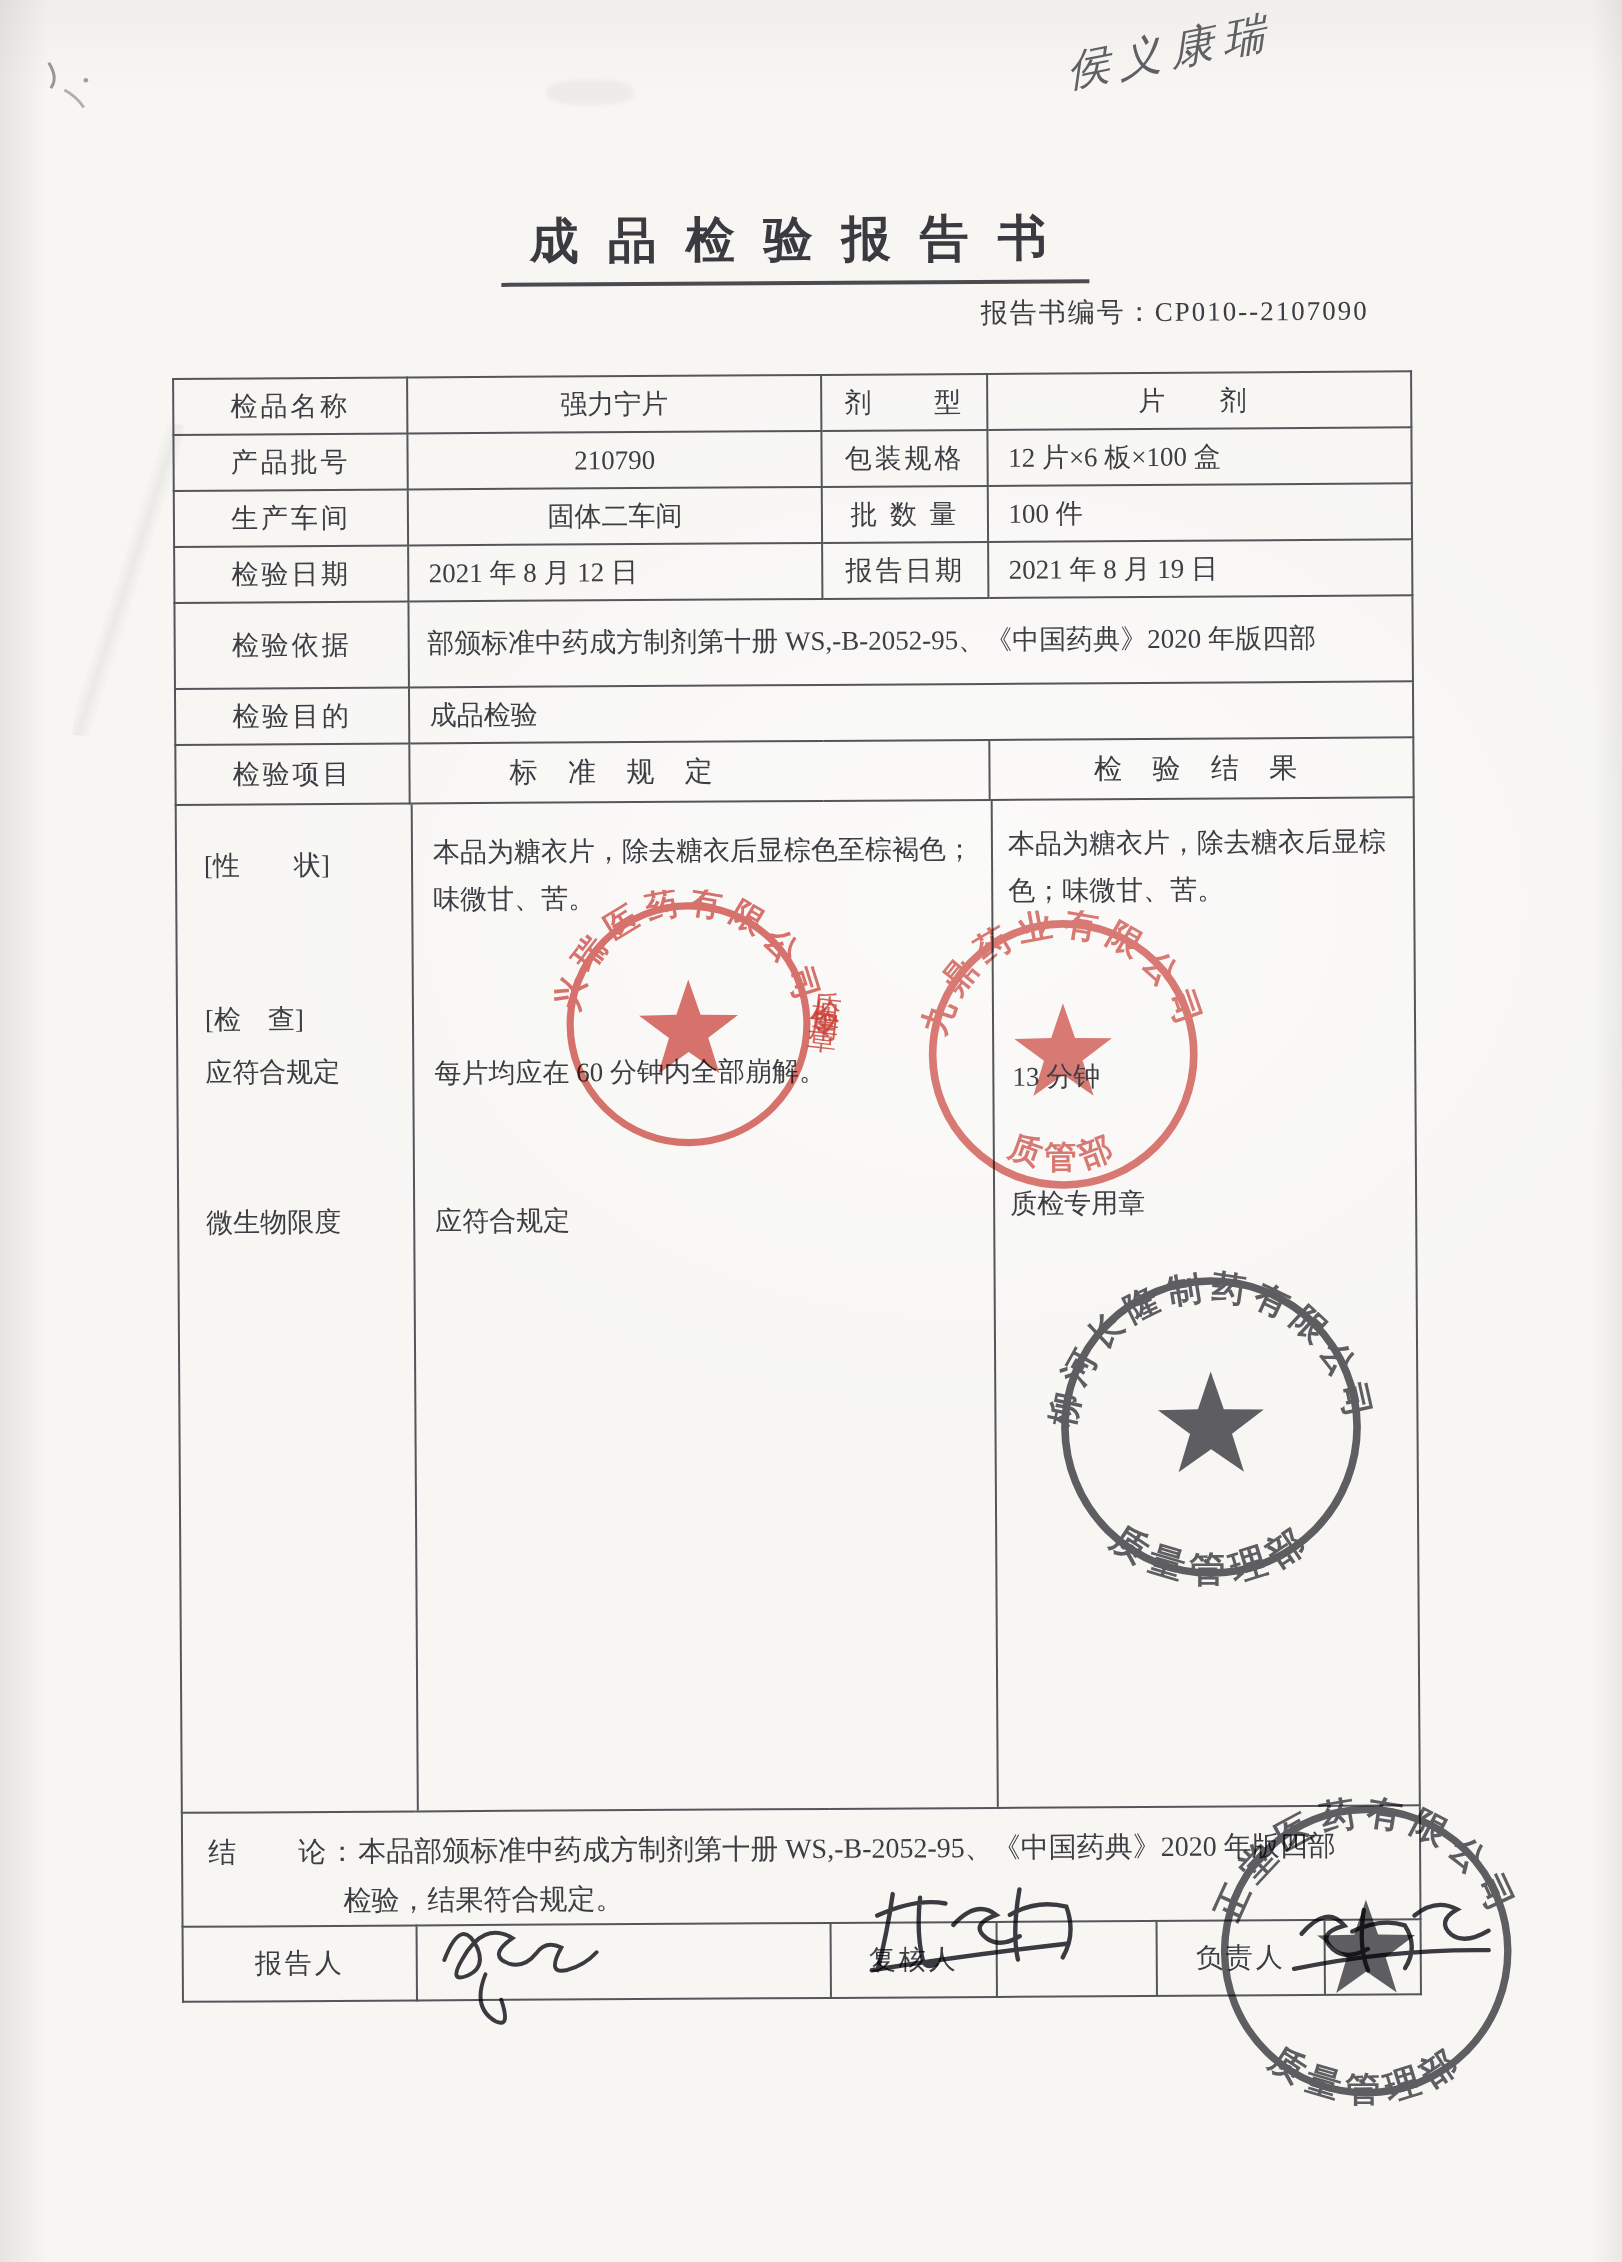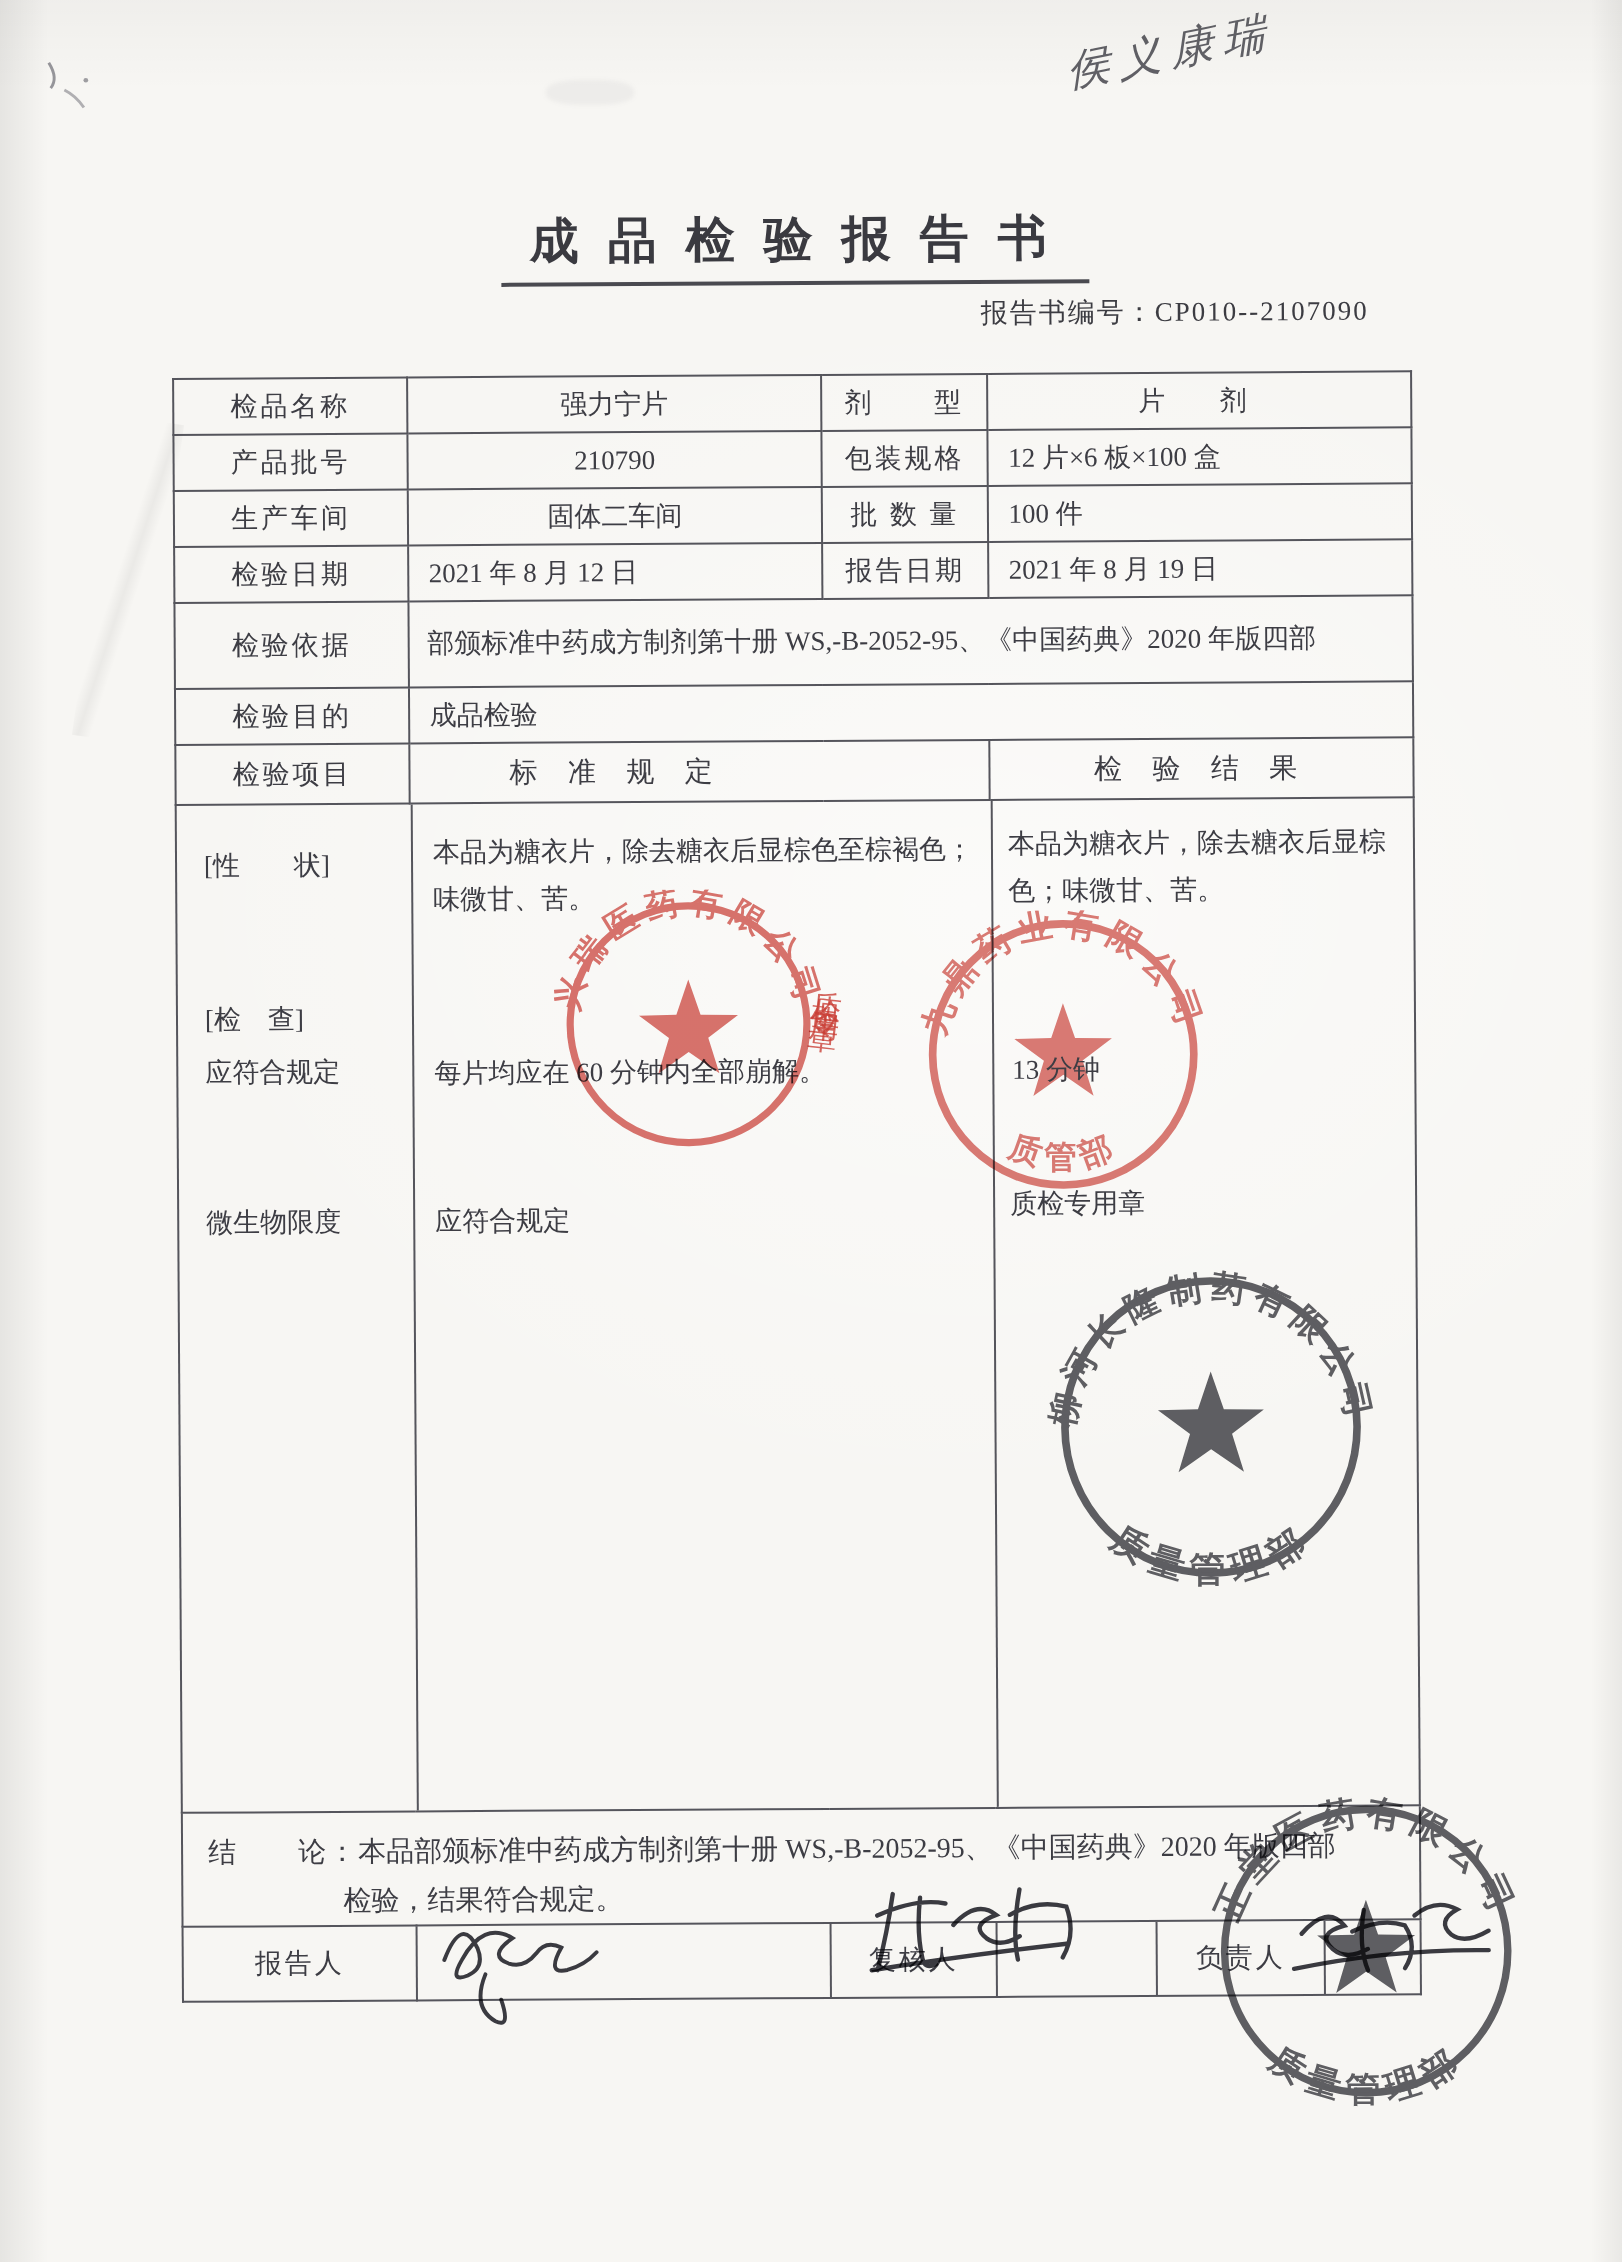--- a/index.html
+++ b/index.html
@@ -122,21 +122,21 @@
         <div style="position:absolute;left:234px;top:0;bottom:0;width:2px;background:#55555c"></div>
         <div style="position:absolute;left:814px;top:0;bottom:0;width:2px;background:#55555c"></div>
 
         <div class="blk" style="top:37px;left:27px;width:190px">[性　　状]</div>
         <div class="blk" style="top:25px;left:256px;width:552px">本品为糖衣片，除去糖衣后显棕色至棕褐色；味微甘、苦。</div>
         <div class="blk" style="top:19.5px;left:831px;width:392px">本品为糖衣片，除去糖衣后显棕色；味微甘、苦。</div>
 
         <div class="blk" style="top:191px;left:27px">[检　查]</div>
         <div class="blk" style="top:244px;left:27px">应符合规定</div>
         <div class="blk" style="top:246px;left:256px;width:566px">每片均应在 60 分钟内全部崩解。</div>
-        <div class="blk" style="top:246px;left:834px;z-index:5">13 分钟</div>
+        <div class="blk" style="top:253px;left:834px;z-index:5">13 分钟</div>
 
         <div class="blk" style="top:394px;left:27px">微生物限度</div>
         <div class="blk" style="top:394px;left:256px">应符合规定</div>
         <div class="blk" style="top:380px;left:831px">质检专用章</div>
       </td>
     </tr>
     <tr class="h110">
       <td class="concl" colspan="4">
         <span style="letter-spacing:2px">结　　论：</span><span>本品部颁标准中药成方制剂第十册 WS,-B-2052-95、《中国药典》2020 年版四部</span>
         <div class="ind">检验，结果符合规定。</div>

